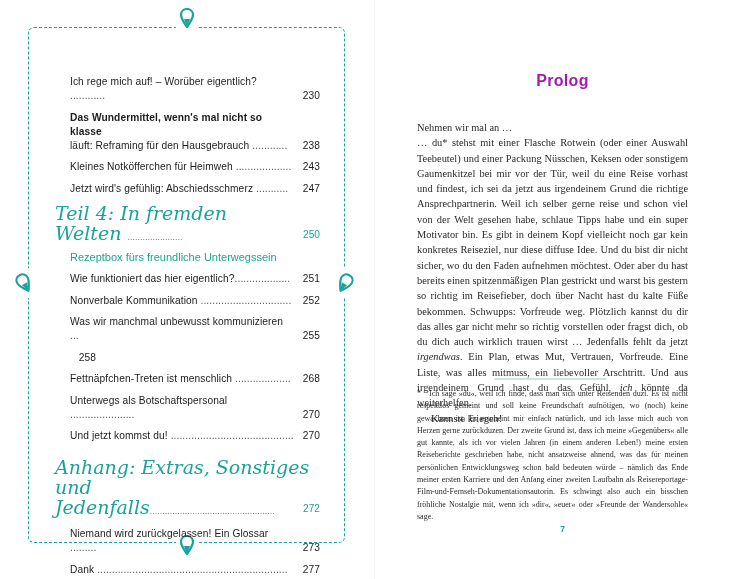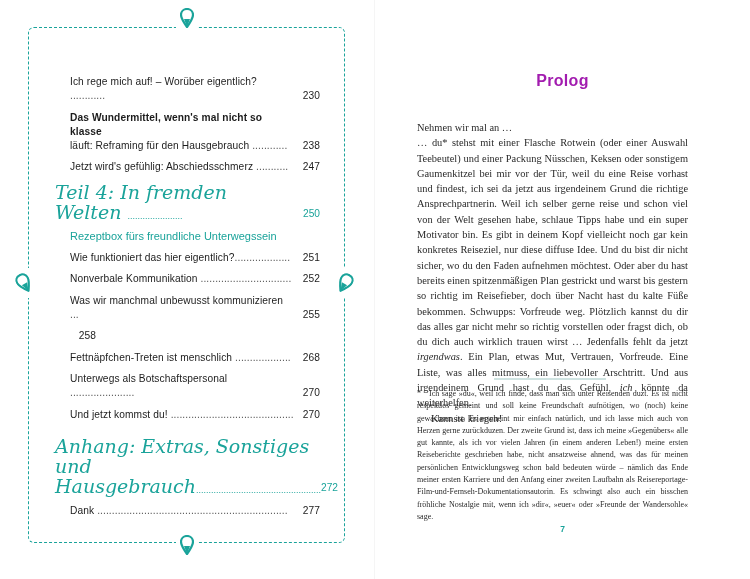--- a/index.html
+++ b/index.html
@@ -112,20 +112,24 @@
   <div class="toc">
     <div class="toc-entry">
       <span class="title"><span>Ich rege mich auf! – Worüber eigentlich?</span> <span class="dots">............</span></span>
       <span class="page">230</span>
     </div>
     <div class="toc-entry">
       <span class="title"><span class="two-line">Das Wundermittel, wenn's mal nicht so klasse</span><span>läuft: Reframing für den Hausgebrauch</span> <span class="dots">............</span></span>
       <span class="page">238</span>
     </div>
     <div class="toc-entry">
+      <span class="title"><span>Kleines Notköfferchen für Heimweh</span> <span class="dots">...................</span></span>
+      <span class="page">243</span>
+    </div>
+    <div class="toc-entry">
       <span class="title"><span>Jetzt wird's gefühlig: Abschiedsschmerz</span> <span class="dots">...........</span></span>
       <span class="page">247</span>
     </div>
 
     <div class="part-heading">
       <span class="title"><span>Teil 4: In fremden Welten</span> <span class="dots" style="font-family:'Liberation Sans',sans-serif;font-style:normal;font-size:9px;color:#1aa39a;">......................</span></span>
       <span class="page">250</span>
     </div>
     <div class="part-sub">Rezeptbox fürs freundliche Unterwegssein</div>
 
@@ -153,25 +157,29 @@
       <span class="page">270</span>
     </div>
     <div class="toc-entry">
       <span class="title"><span>Und jetzt kommst du!</span> <span class="dots">..........................................</span></span>
       <span class="page">270</span>
     </div>
 
     <div class="part-heading anhang" style="display:block;">
       <div>Anhang: Extras, Sonstiges und</div>
       <div style="display:flex; align-items:flex-end;">
-        <span class="title"><span>Hausgebrauch</span><span class="dots" style="font-family:'Liberation Sans',sans-serif;font-style:normal;font-size:9px;color:#1aa39a;">..................................................</span></span>
+        <span class="title"><span>Jedenfalls</span><span class="dots" style="font-family:'Liberation Sans',sans-serif;font-style:normal;font-size:9px;color:#1aa39a;">..................................................</span></span>
         <span class="page">272</span>
       </div>
     </div>
 
+    <div class="toc-entry" style="margin-top:6px;">
+      <span class="title"><span>Niemand wird zurückgelassen! Ein Glossar</span> <span class="dots">.........</span></span>
+      <span class="page">273</span>
+    </div>
     <div class="toc-entry">
       <span class="title" style="overflow:hidden;white-space:nowrap;"><span>Dank</span> <span class="dots">.................................................................</span></span>
       <span class="page">277</span>
     </div>
   </div>
 </div>
 
 <div class="gutter"></div>
 
 <div class="right-page">

